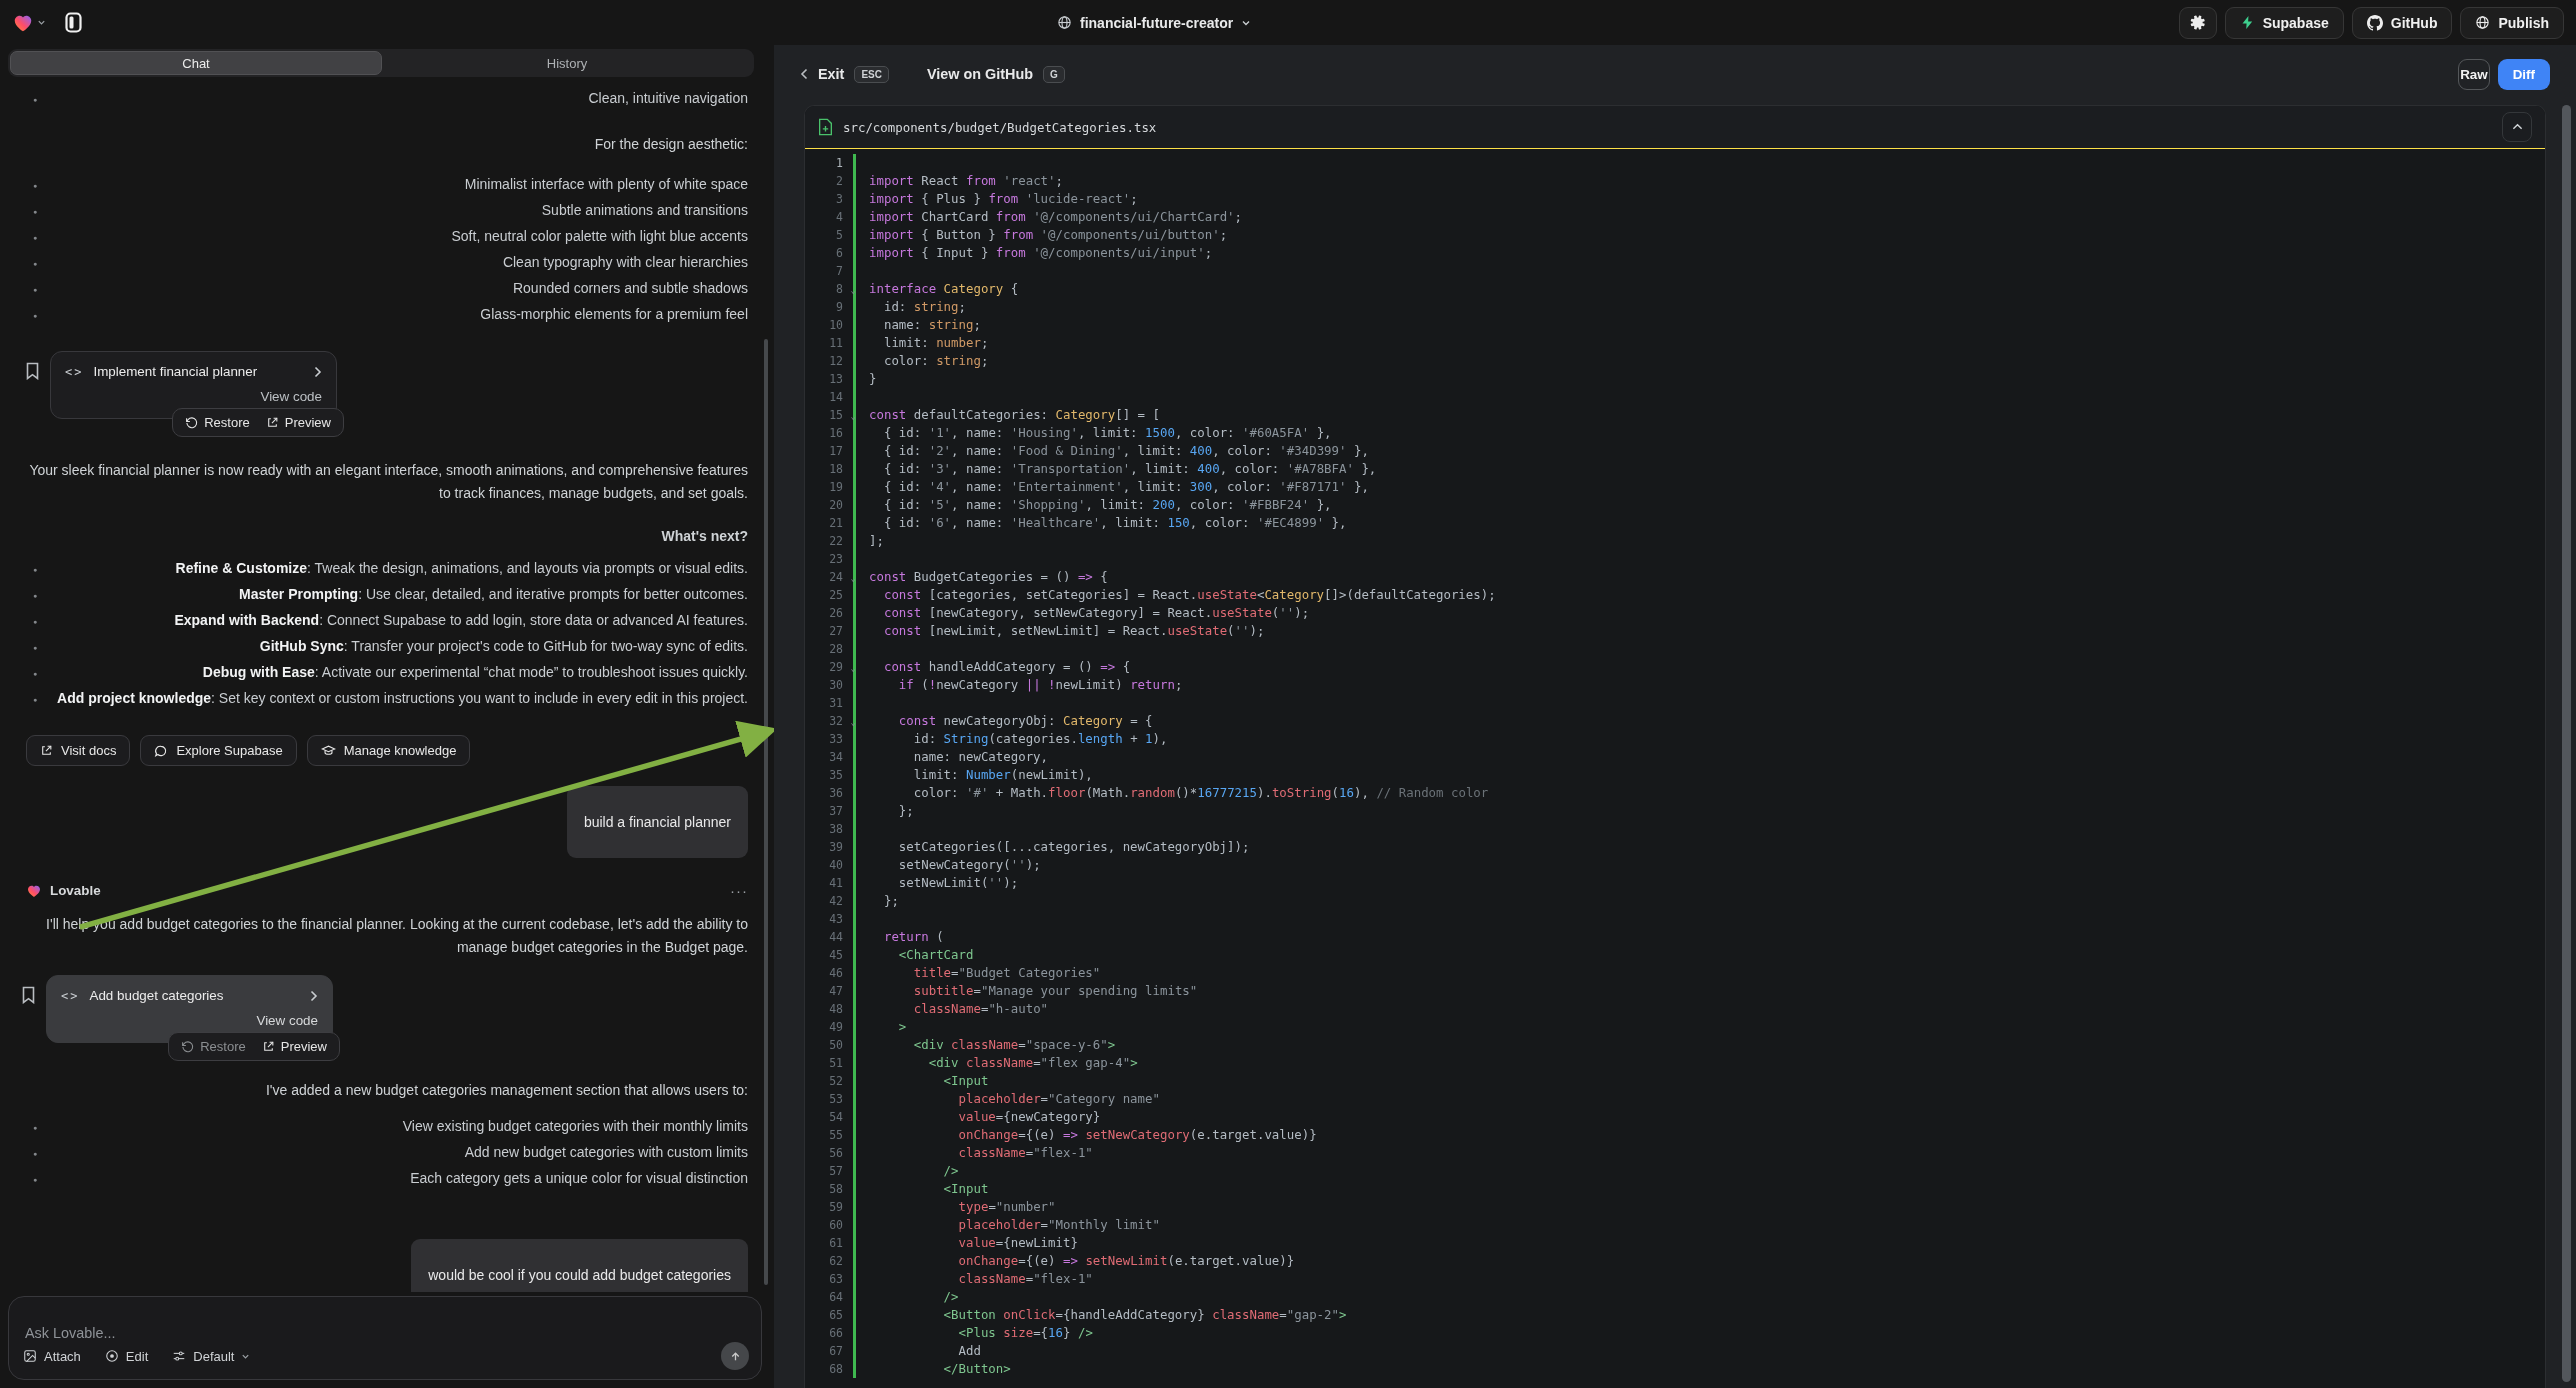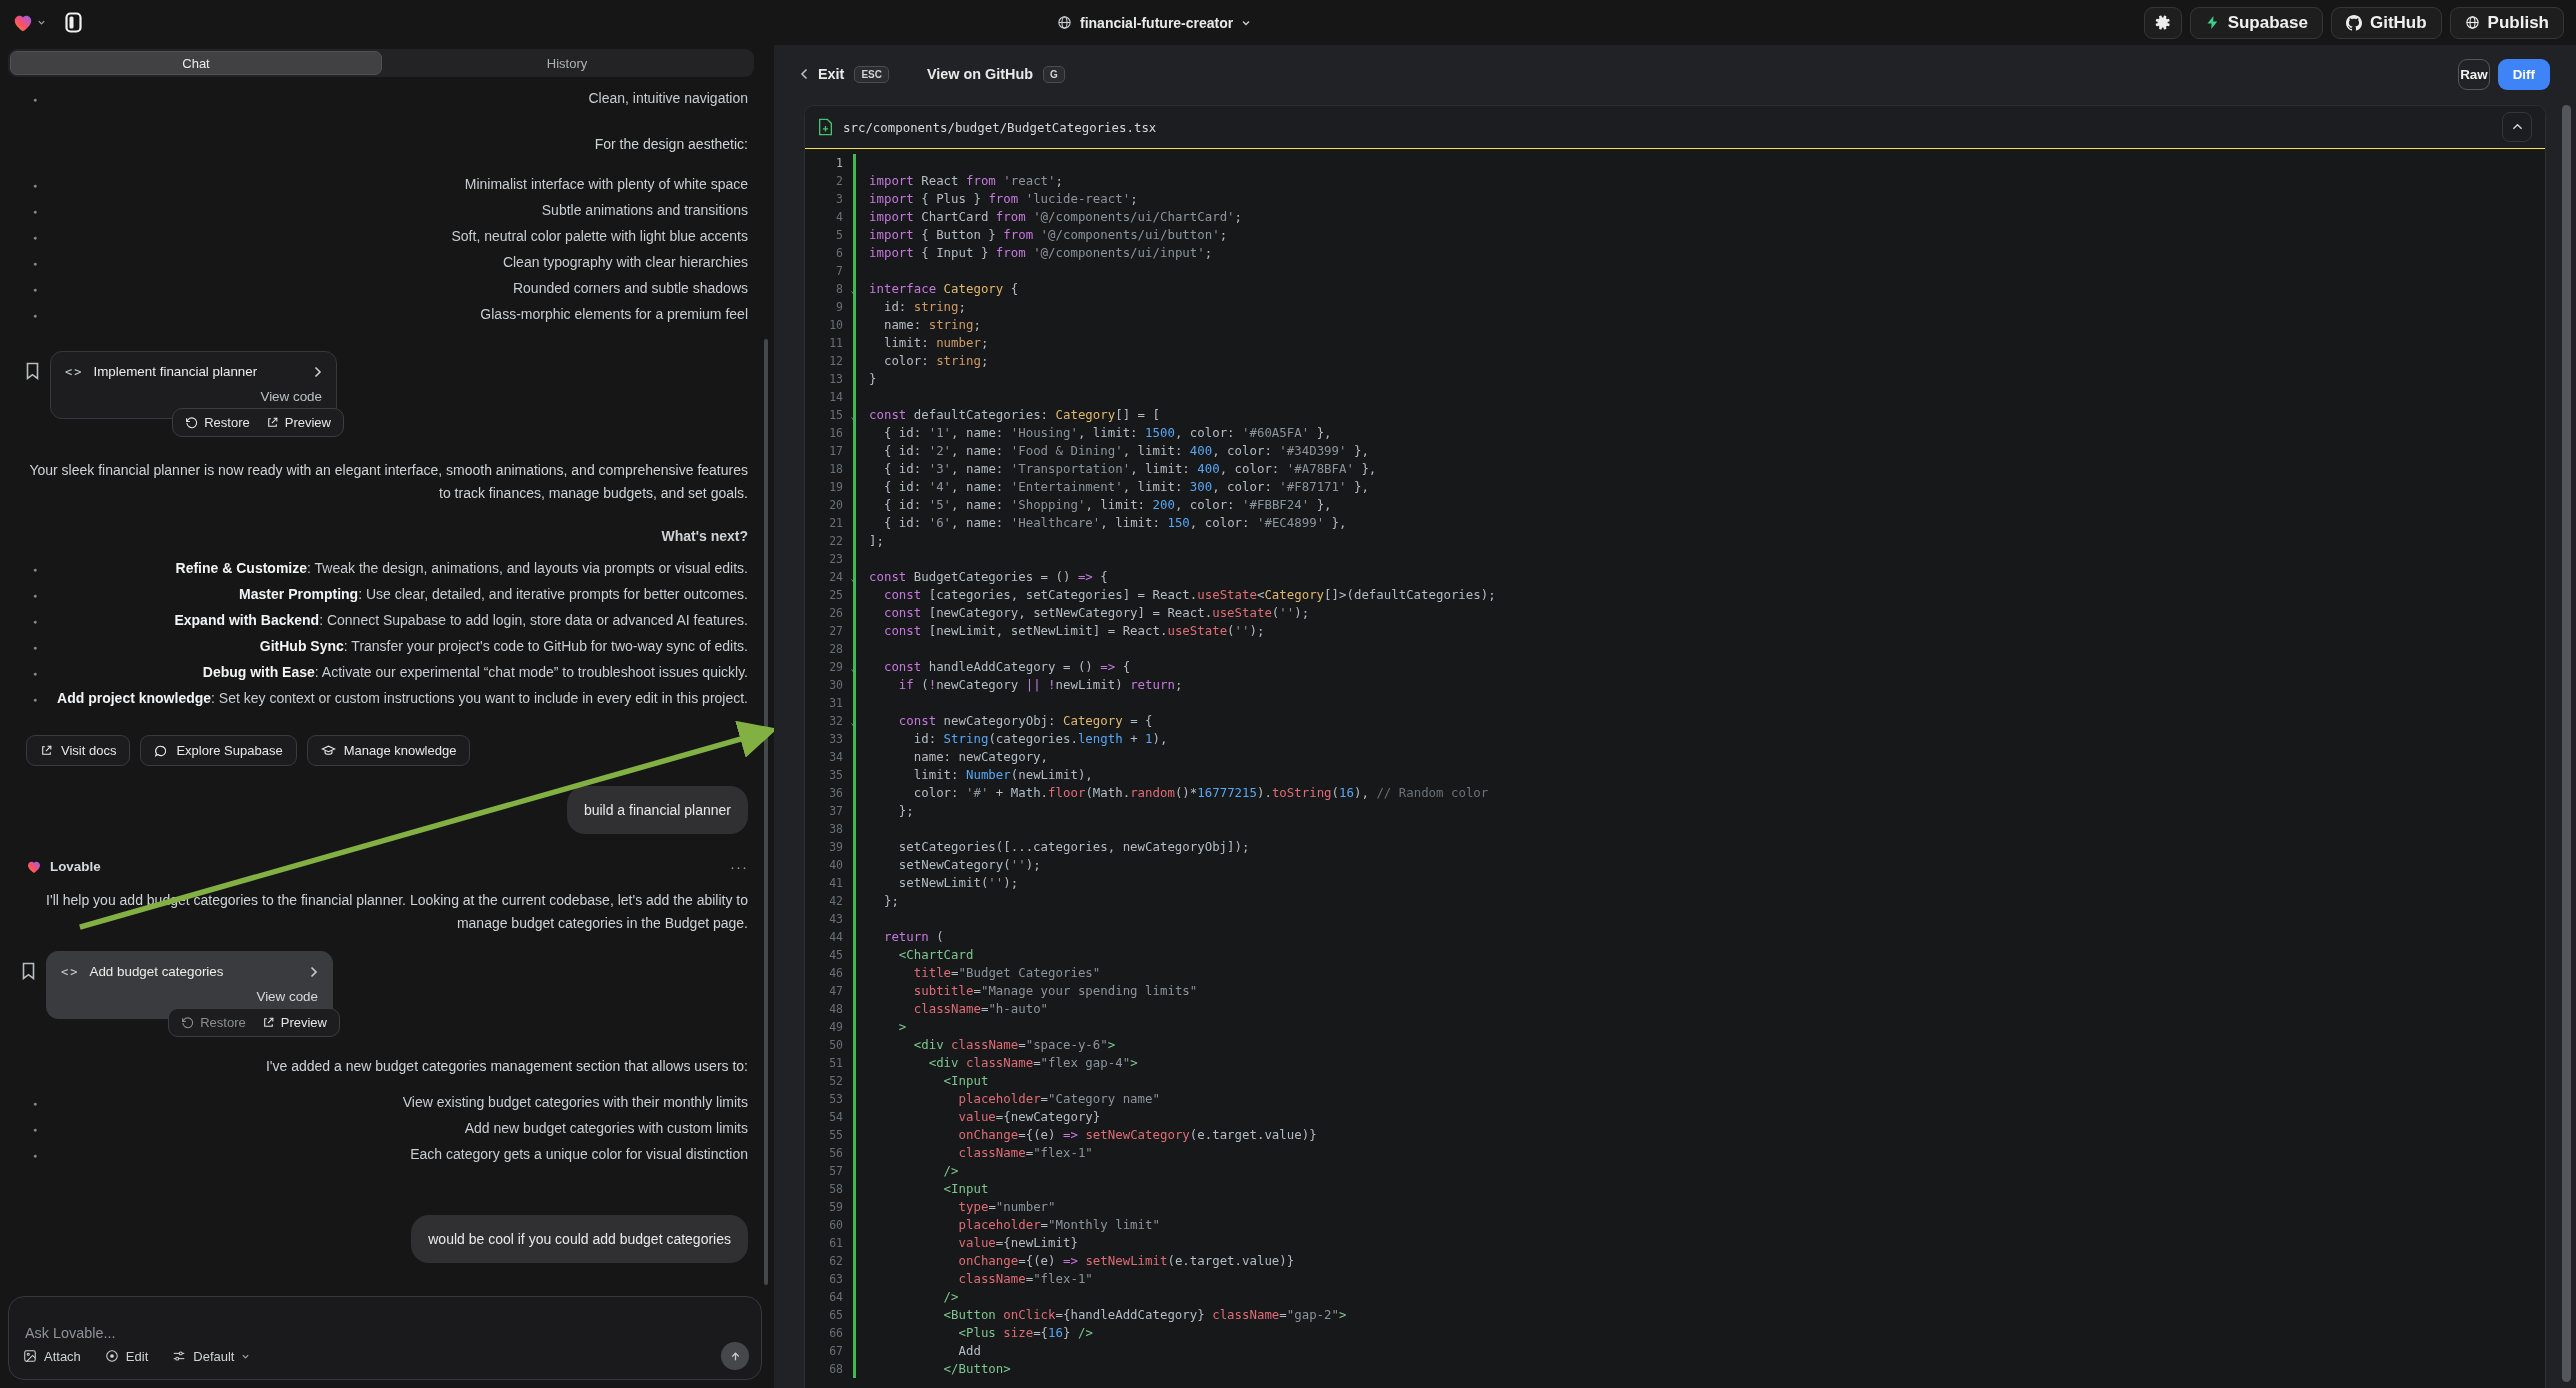--- a/index.html
+++ b/index.html
@@ -9,21 +9,21 @@
 
   
   .topbar { position:absolute; top:0; left:0; right:0; height:45px; background:#161616; display:flex; align-items:center; padding:0 12px; }
   .tb-left { display:flex; align-items:center; gap:10px; }
   .logo-wrap { display:flex; align-items:center; gap:3px; cursor:pointer; }
   .chev { color:#9a9fa4; }
   .panel-btn { width:34px; height:30px; display:flex; align-items:center; justify-content:center; border-radius:8px; background:transparent; border:none; cursor:pointer; }
   .tb-title { position:absolute; left:1057px; top:0; height:45px; display:flex; align-items:center; gap:8px; font-size:14px; color:#e9eaeb; font-weight:600; cursor:pointer; }
   .tb-right { margin-left:auto; display:flex; align-items:center; gap:8px; }
   .icon-btn { width:38px; height:32px; display:flex; align-items:center; justify-content:center; background:#1e1e1e; border:1px solid #363636; border-radius:9px; cursor:pointer; color:#e8e8e8; font-size:16px; }
-  .pill-btn { height:32px; display:flex; align-items:center; gap:8px; padding:0 14px; background:#1e1e1e; border:1px solid #363636; border-radius:9px; color:#f0f0f0; font-size:17px; font-weight:600; cursor:pointer; }
+  .pill-btn { height:32px; display:flex; align-items:center; gap:8px; padding:0 14px; background:#1e1e1e; border:1px solid #363636; border-radius:9px; color:#f0f0f0; font-size:14px; font-weight:600; cursor:pointer; }
 
   
   .chat-panel { position:absolute; top:45px; left:0; width:774px; bottom:0; background:#161616; }
   .tabs { position:absolute; top:4px; left:8px; right:20px; height:28px; background:#232325; border-radius:9px; padding:2px; display:flex; }
   .tab { flex:1; display:flex; align-items:center; justify-content:center; font-size:13px; color:#aeb1b4; border-radius:7px; cursor:pointer; }
   .tab.active { background:#414144; color:#ececec; border:1px solid #515154; }
   .chat-scroll { position:absolute; top:38px; left:0; right:0; bottom:96px; padding:0 26px; overflow:hidden; font-size:14px; color:#cfd3d6;text-align:right; }
   .chat-scroll strong, .b-head { color:#f2f3f4; font-weight:700; }
   .blist { list-style:none; }
   .blist li { position:relative; padding-left:26px; line-height:21px; margin:5px 0; color:#c9cdd1; }
@@ -37,21 +37,21 @@
   .vcard-chev { margin-left:auto; color:#c9cdd1; }
   .vcard-link { margin:10px 0 0 30px; font-size:13.4px; color:#bcc0c4; cursor:pointer; }
   .vcard-actions { position:absolute; right:-8px; bottom:-19px; display:flex; align-items:center; gap:16px; background:#1d1d1f; border:1px solid #3d3d41; border-radius:10px; padding:6px 12px; font-size:13px; color:#e6e6e6; white-space:nowrap; }
   .vc-act { display:flex; align-items:center; gap:6px; cursor:pointer; }
   .vc-act.dim { color:#8b8e91; }
   .bm-icon { position:absolute; left:-26px; top:10px; color:#b9bdc1; }
 
   .chips { display:flex; gap:10px; }
   .chip { height:31px; display:flex; align-items:center; gap:8px; padding:0 13px; background:#1c1c1e; border:1px solid #3a3a3e; border-radius:9px; font-size:13px; color:#e8e8e8; cursor:pointer; white-space:nowrap; }
 
-  .bubble { margin-left:auto; width:fit-content; max-width:418px; background:#303033; color:#e9e9ea; padding:16px 17px; border-radius:18px; font-size:14px; }
+  .bubble { margin-left:auto; width:fit-content; max-width:418px; background:#303033; color:#e9e9ea; padding:28px 17px; border-radius:9px; font-size:14px; }
 
   .asst-head { display:flex; align-items:center; gap:8px; }
   .asst-name { font-size:13.4px; font-weight:600; color:#d7d9db; }
   .more-dots { margin-left:auto; color:#9a9fa4; font-size:15px; letter-spacing:1px; cursor:pointer; }
 
   .chat-sb { position:absolute; right:6px; top:294px; width:4px; height:946px; background:#46494c; border-radius:2px; cursor:pointer; }
 
   .arrow-svg { position:absolute; inset:0; pointer-events:none; z-index:6; }
 
   .composer { position:absolute; left:8px; right:12px; bottom:8px; height:84px; background:#1a1a1c; border:1px solid #38383c; border-radius:16px; padding:28px 16px; cursor:text; }

